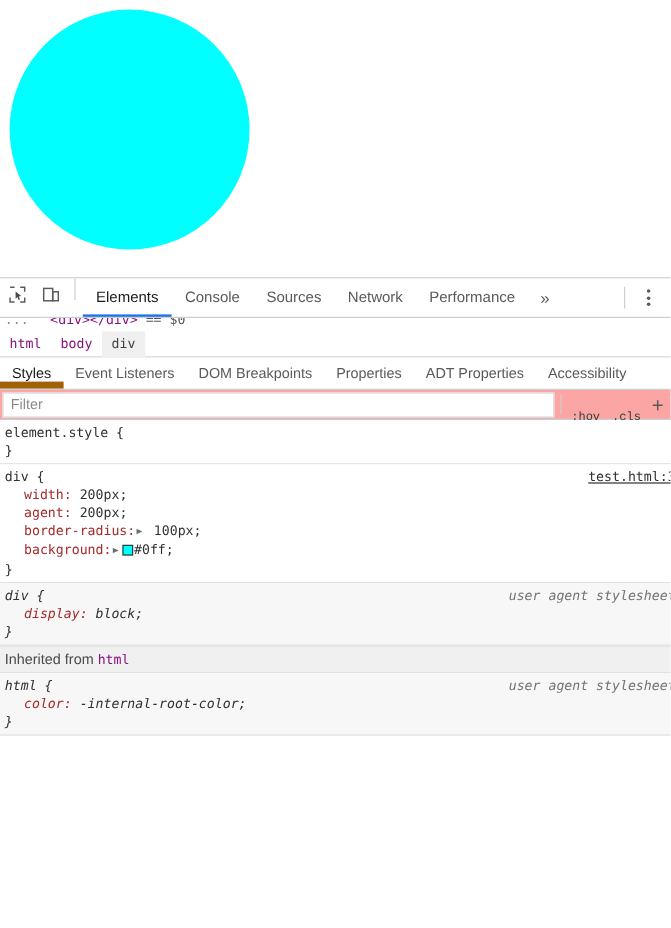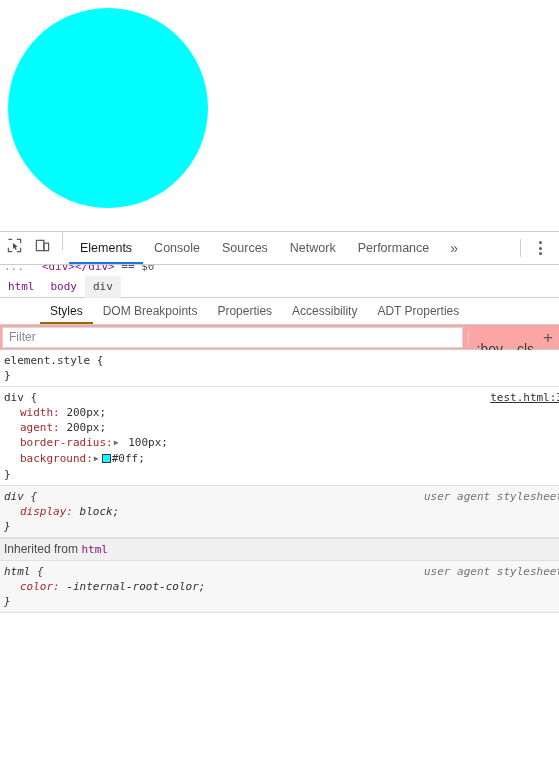--- a/index.html
+++ b/index.html
@@ -179,22 +179,21 @@
     color: #5a5a5a;
     padding: 0 10px;
     height: 26px;
     line-height: 26px;
     cursor: pointer;
     white-space: nowrap;
     box-sizing: border-box;
   }
   .sb-tab.active {
     color: #1a1a1a;
-    border-bottom: 2px solid #a16207;
-    margin-left: 40px;
+    border-bottom: 6px solid #a16207;
   }
 
   
   #styles-filter-bar {
     height: 25px;
     display: flex;
     align-items: center;
     border-bottom: 1px solid #cdcdcd;
     background: #fca5a5;
     box-sizing: border-box;
@@ -213,22 +212,22 @@
     outline: none;
   }
   #styles-filter-input::placeholder { color: #8a8a8a; }
   .filter-sep {
     width: 1px;
     height: 16px;
     background: #d0d0d0;
     margin: 0 3px;
   }
   .pill-btn {
-    font-family: Liberation Sans, sans-serif;
-    font-size: 14px;
+    font-family: Liberation Mono, monospace;
+    font-size: 10px;
     color: #3c3c3c;
     padding: 0 5px;
     cursor: pointer;
     white-space: nowrap;
     margin-top: 23px;
   }
   #new-rule-btn {
     font-size: 17px;
     color: #5a5a5a;
     padding: 0 6px 0 4px;
@@ -366,24 +365,25 @@
   </div>
 
   <div id="dom-breadcrumb">
     <div class="crumb">html</div>
     <div class="crumb">body</div>
     <div class="crumb selected">div</div>
   </div>
 
   <div id="sidebar-tabs">
     <div class="sb-tab active">Styles</div>
+    <div class="sb-tab">Event Listeners</div>
     <div class="sb-tab">DOM Breakpoints</div>
     <div class="sb-tab">Properties</div>
+    <div class="sb-tab">ADT Properties</div>
     <div class="sb-tab">Accessibility</div>
-    <div class="sb-tab">ADT Properties</div>
   </div>
 
   <div id="styles-filter-bar">
     <input id="styles-filter-input" type="text" placeholder="Filter" style="">
     <div class="filter-sep"></div>
     <div class="pill-btn">:hov</div>
     <div class="pill-btn">.cls</div>
     <div id="new-rule-btn">+</div>
   </div>
 

